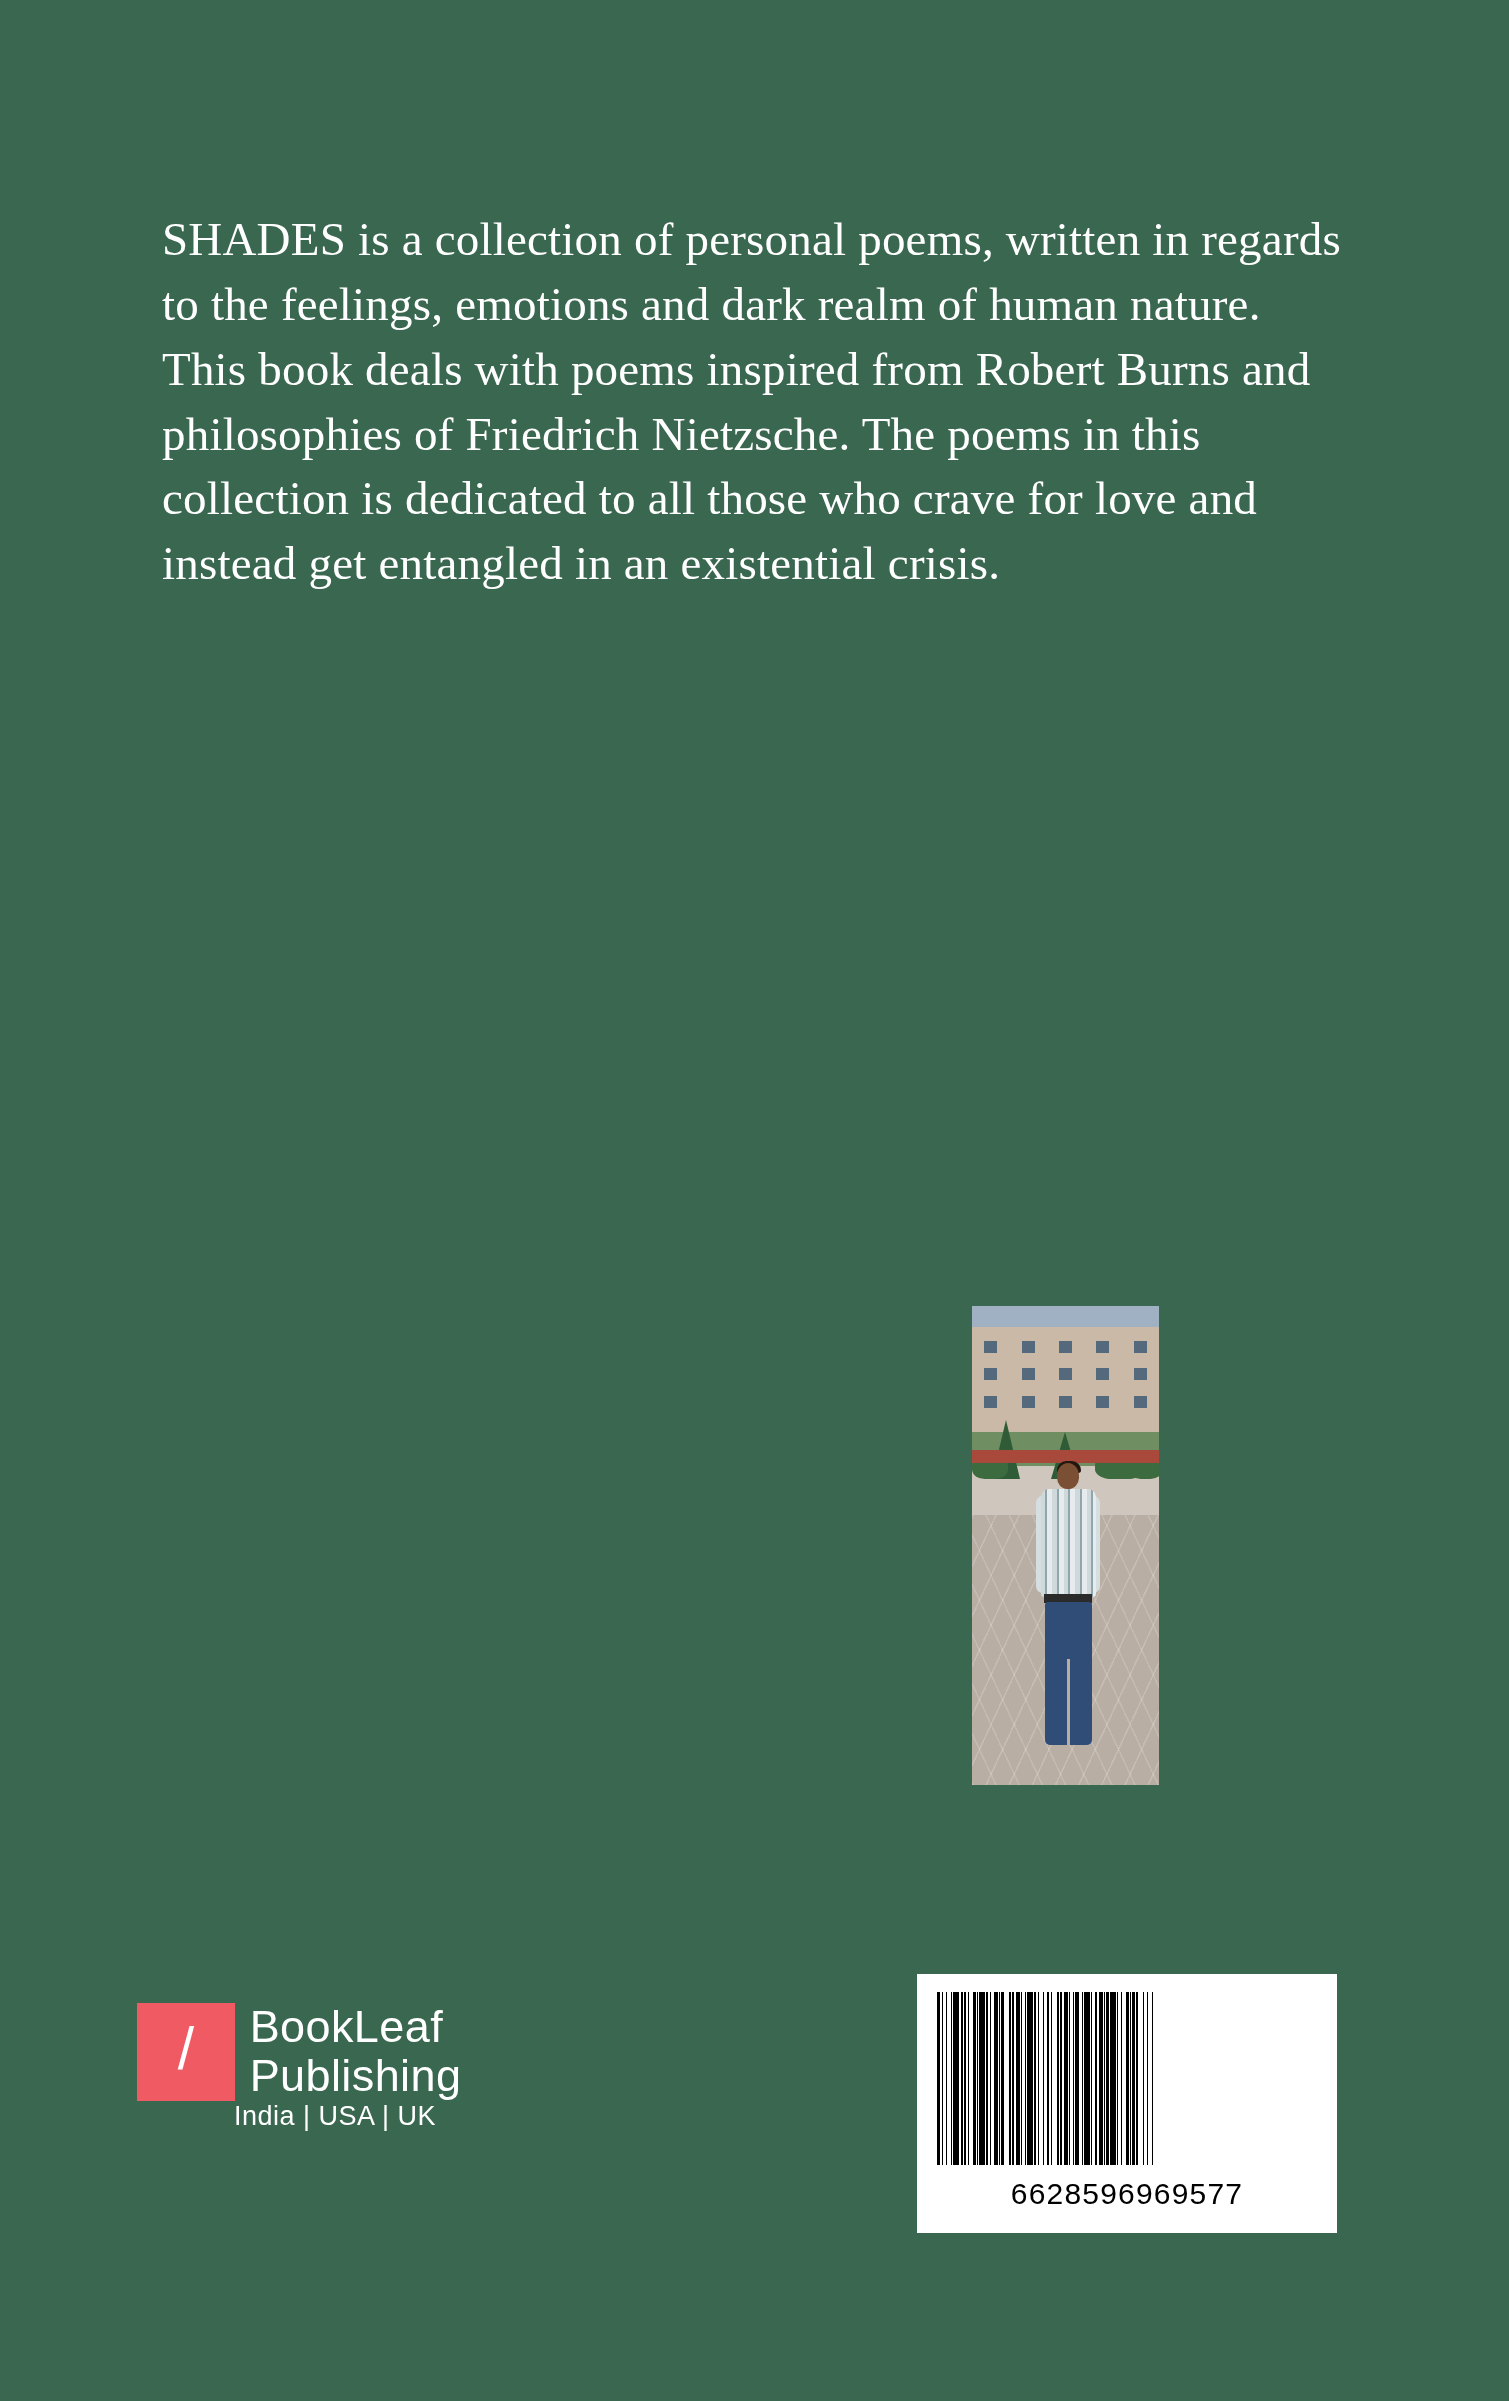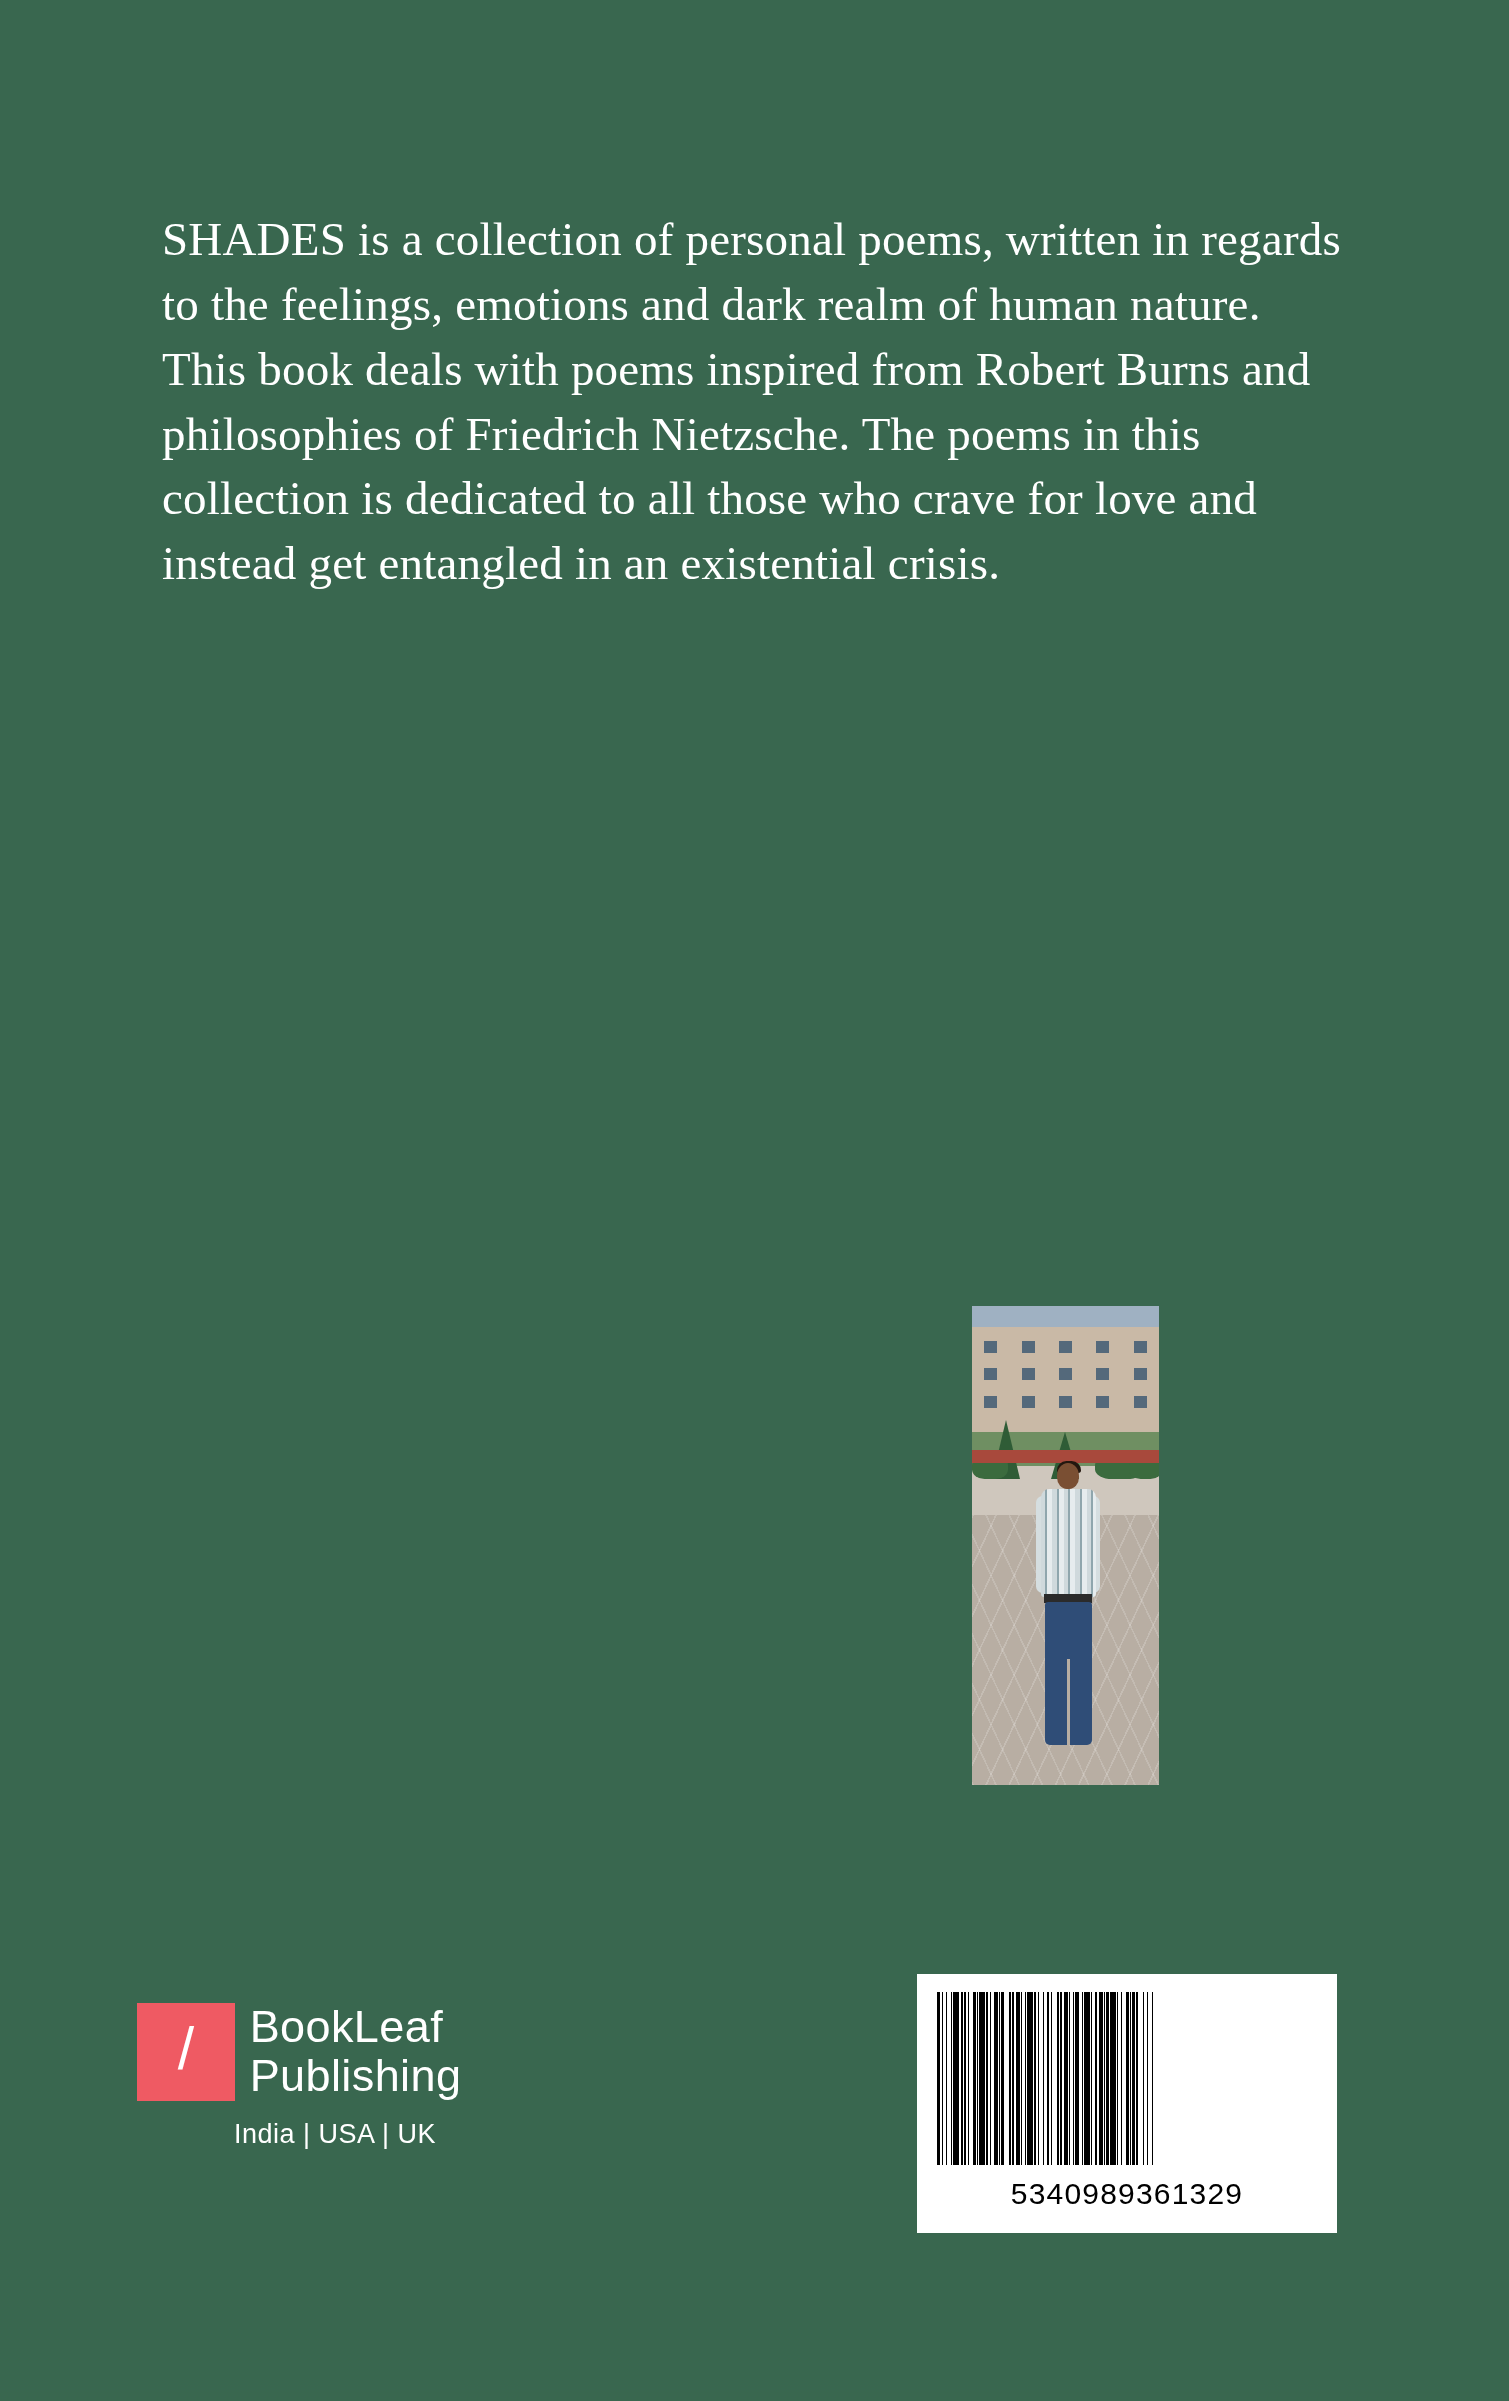--- a/index.html
+++ b/index.html
@@ -179,21 +179,20 @@
   .pub-name {
     margin-left: 14.7px;
     color: #ffffff;
     font-family: "Liberation Sans", sans-serif;
     font-size: 45px;
     line-height: 1.08;
     letter-spacing: 0.4px;
   }
   .pub-name .l2 { display: block; }
   .pub-locations {
-    margin-top: 18px;
     margin-left: 97px;
     color: #ffffff;
     font-family: "Liberation Sans", sans-serif;
     font-size: 27px;
     letter-spacing: 0.5px;
   }
 
   
   .barcode-box {
     position: absolute;
@@ -395,17 +394,17 @@
         <i style="width: 1.3px; background: rgb(255, 255, 255);"></i>
         <i style="width: 1.3px; background: rgb(0, 0, 0);"></i>
         <i style="width: 5.2px; background: rgb(255, 255, 255);"></i>
         <i style="width: 1.3px; background: rgb(0, 0, 0);"></i>
         <i style="width: 2.6px; background: rgb(255, 255, 255);"></i>
         <i style="width: 1.3px; background: rgb(0, 0, 0);"></i>
         <i style="width: 3.9px; background: rgb(255, 255, 255);"></i>
         <i style="width: 1.3px; background: rgb(0, 0, 0);"></i>
         <i style="width: 1.3px; background: rgb(255, 255, 255);"></i>
       </div>
-    <div class="barcode-number">5340989361329</div>
+    <div class="barcode-number">6628596969577</div>
   </div>
 
 </div>
 
 
 </body></html>

